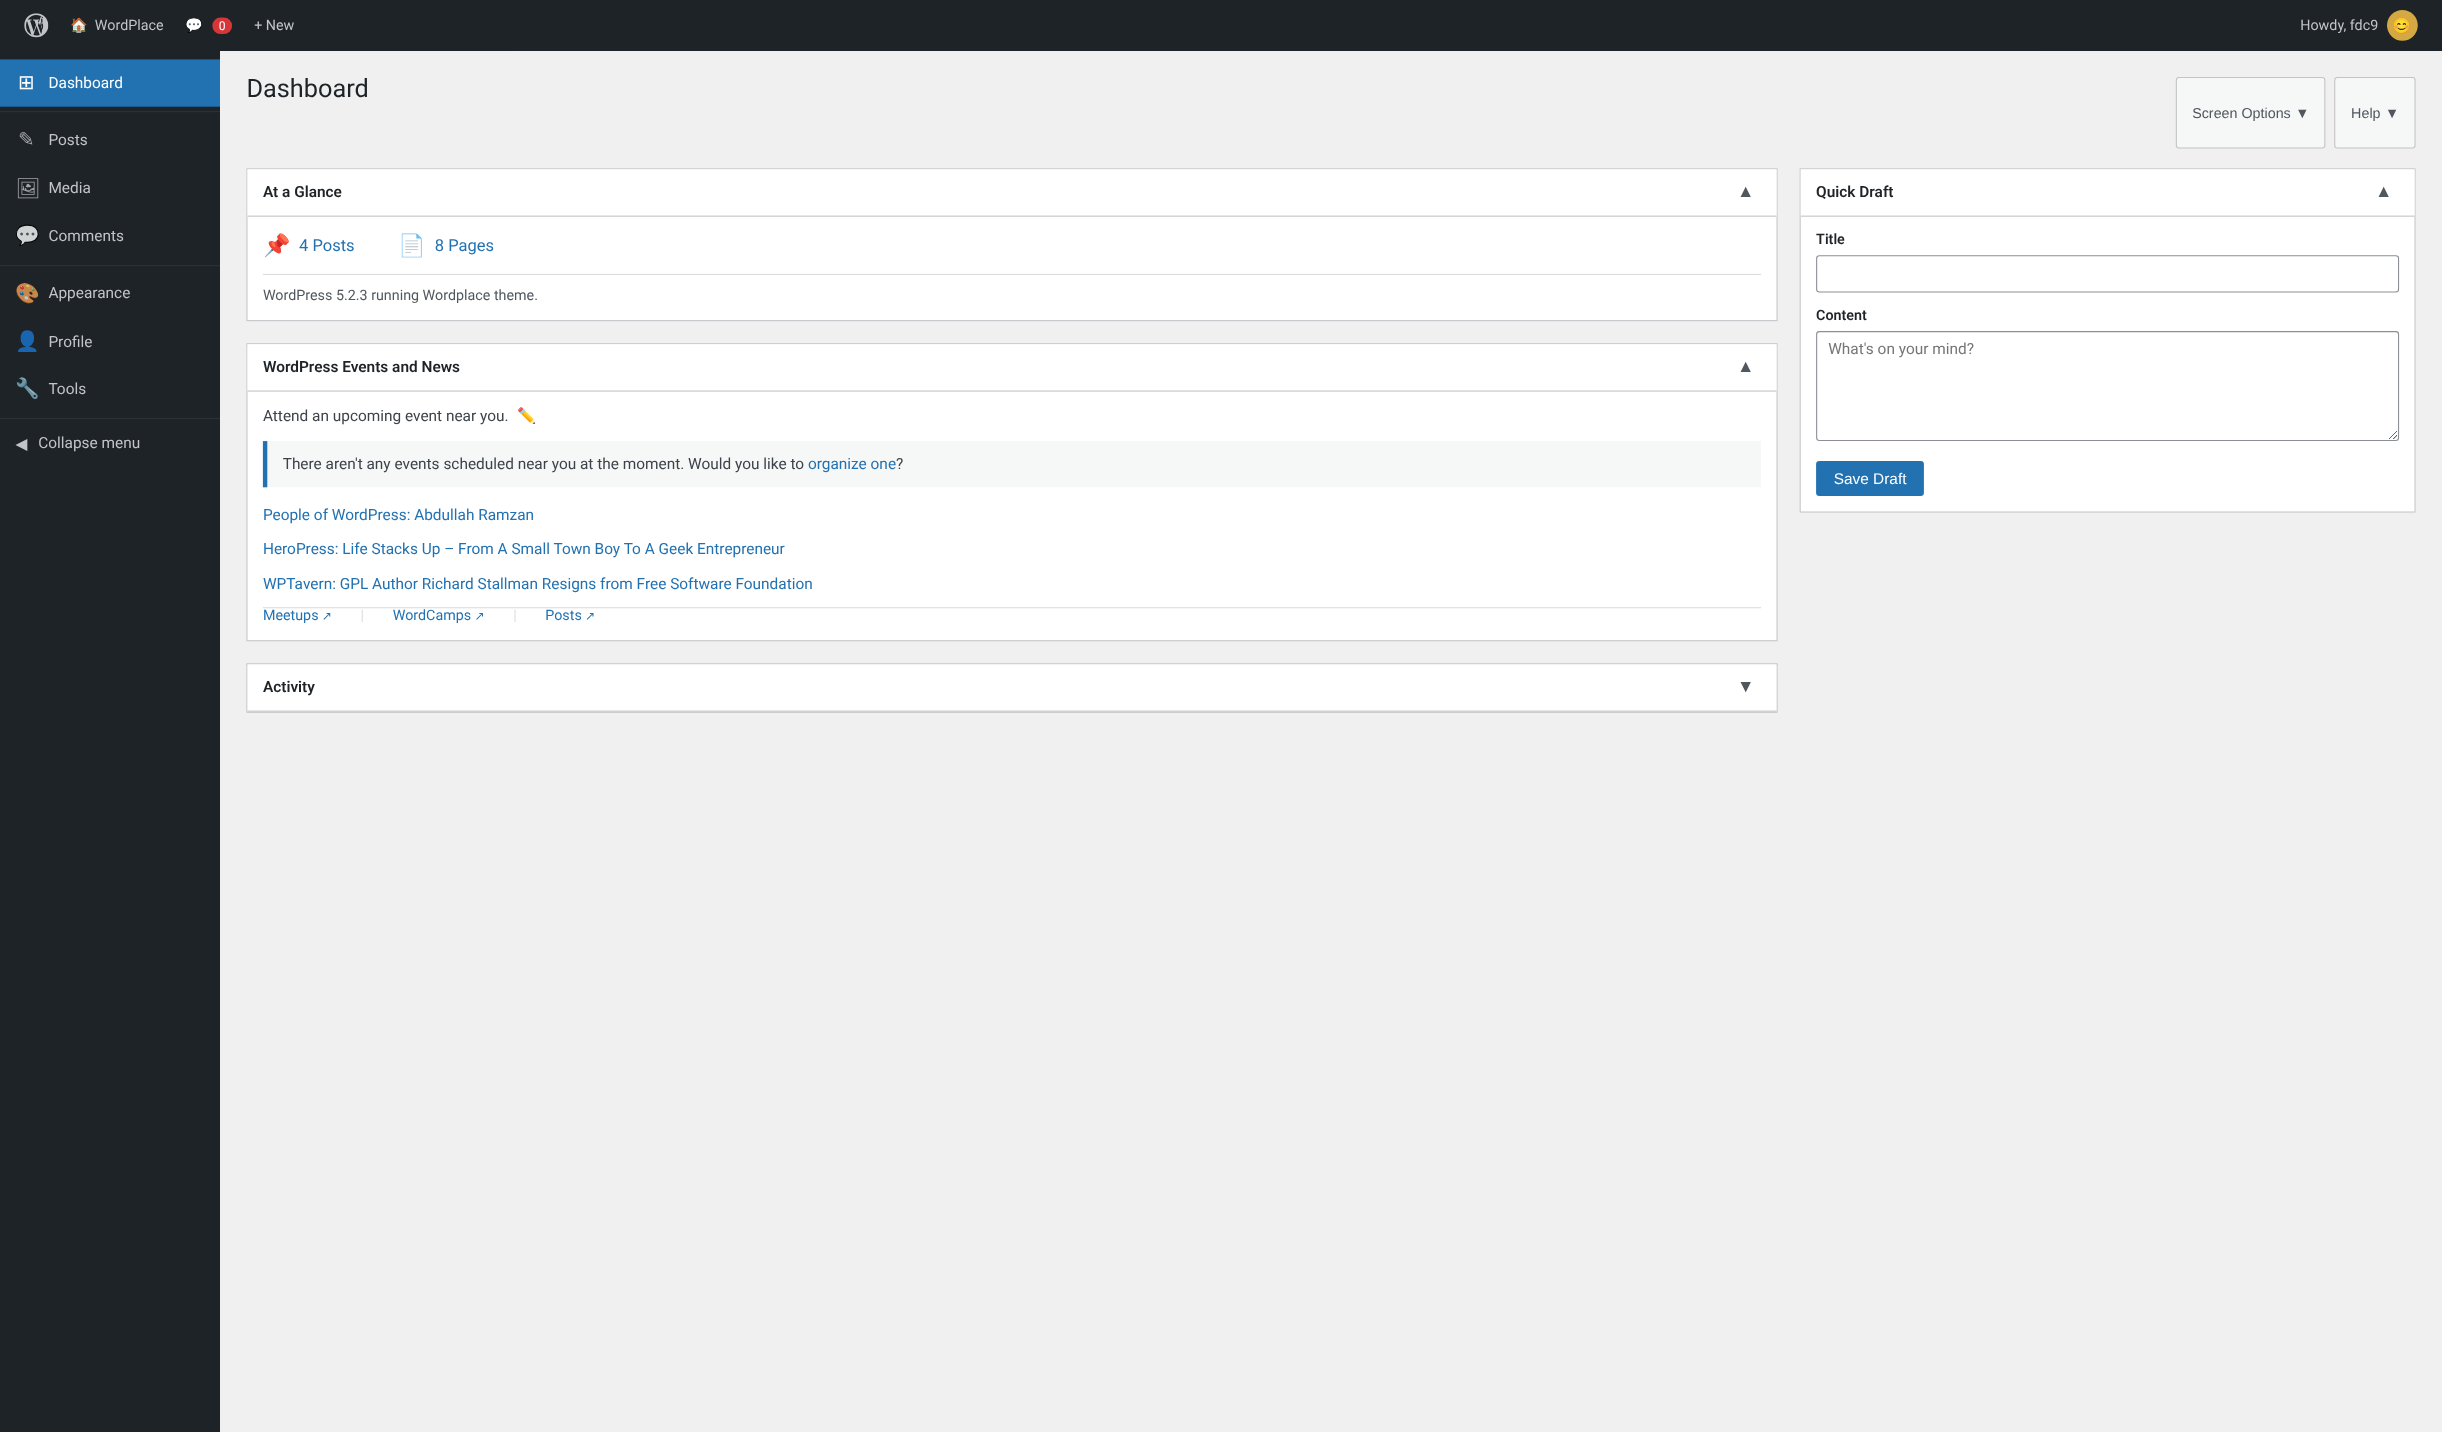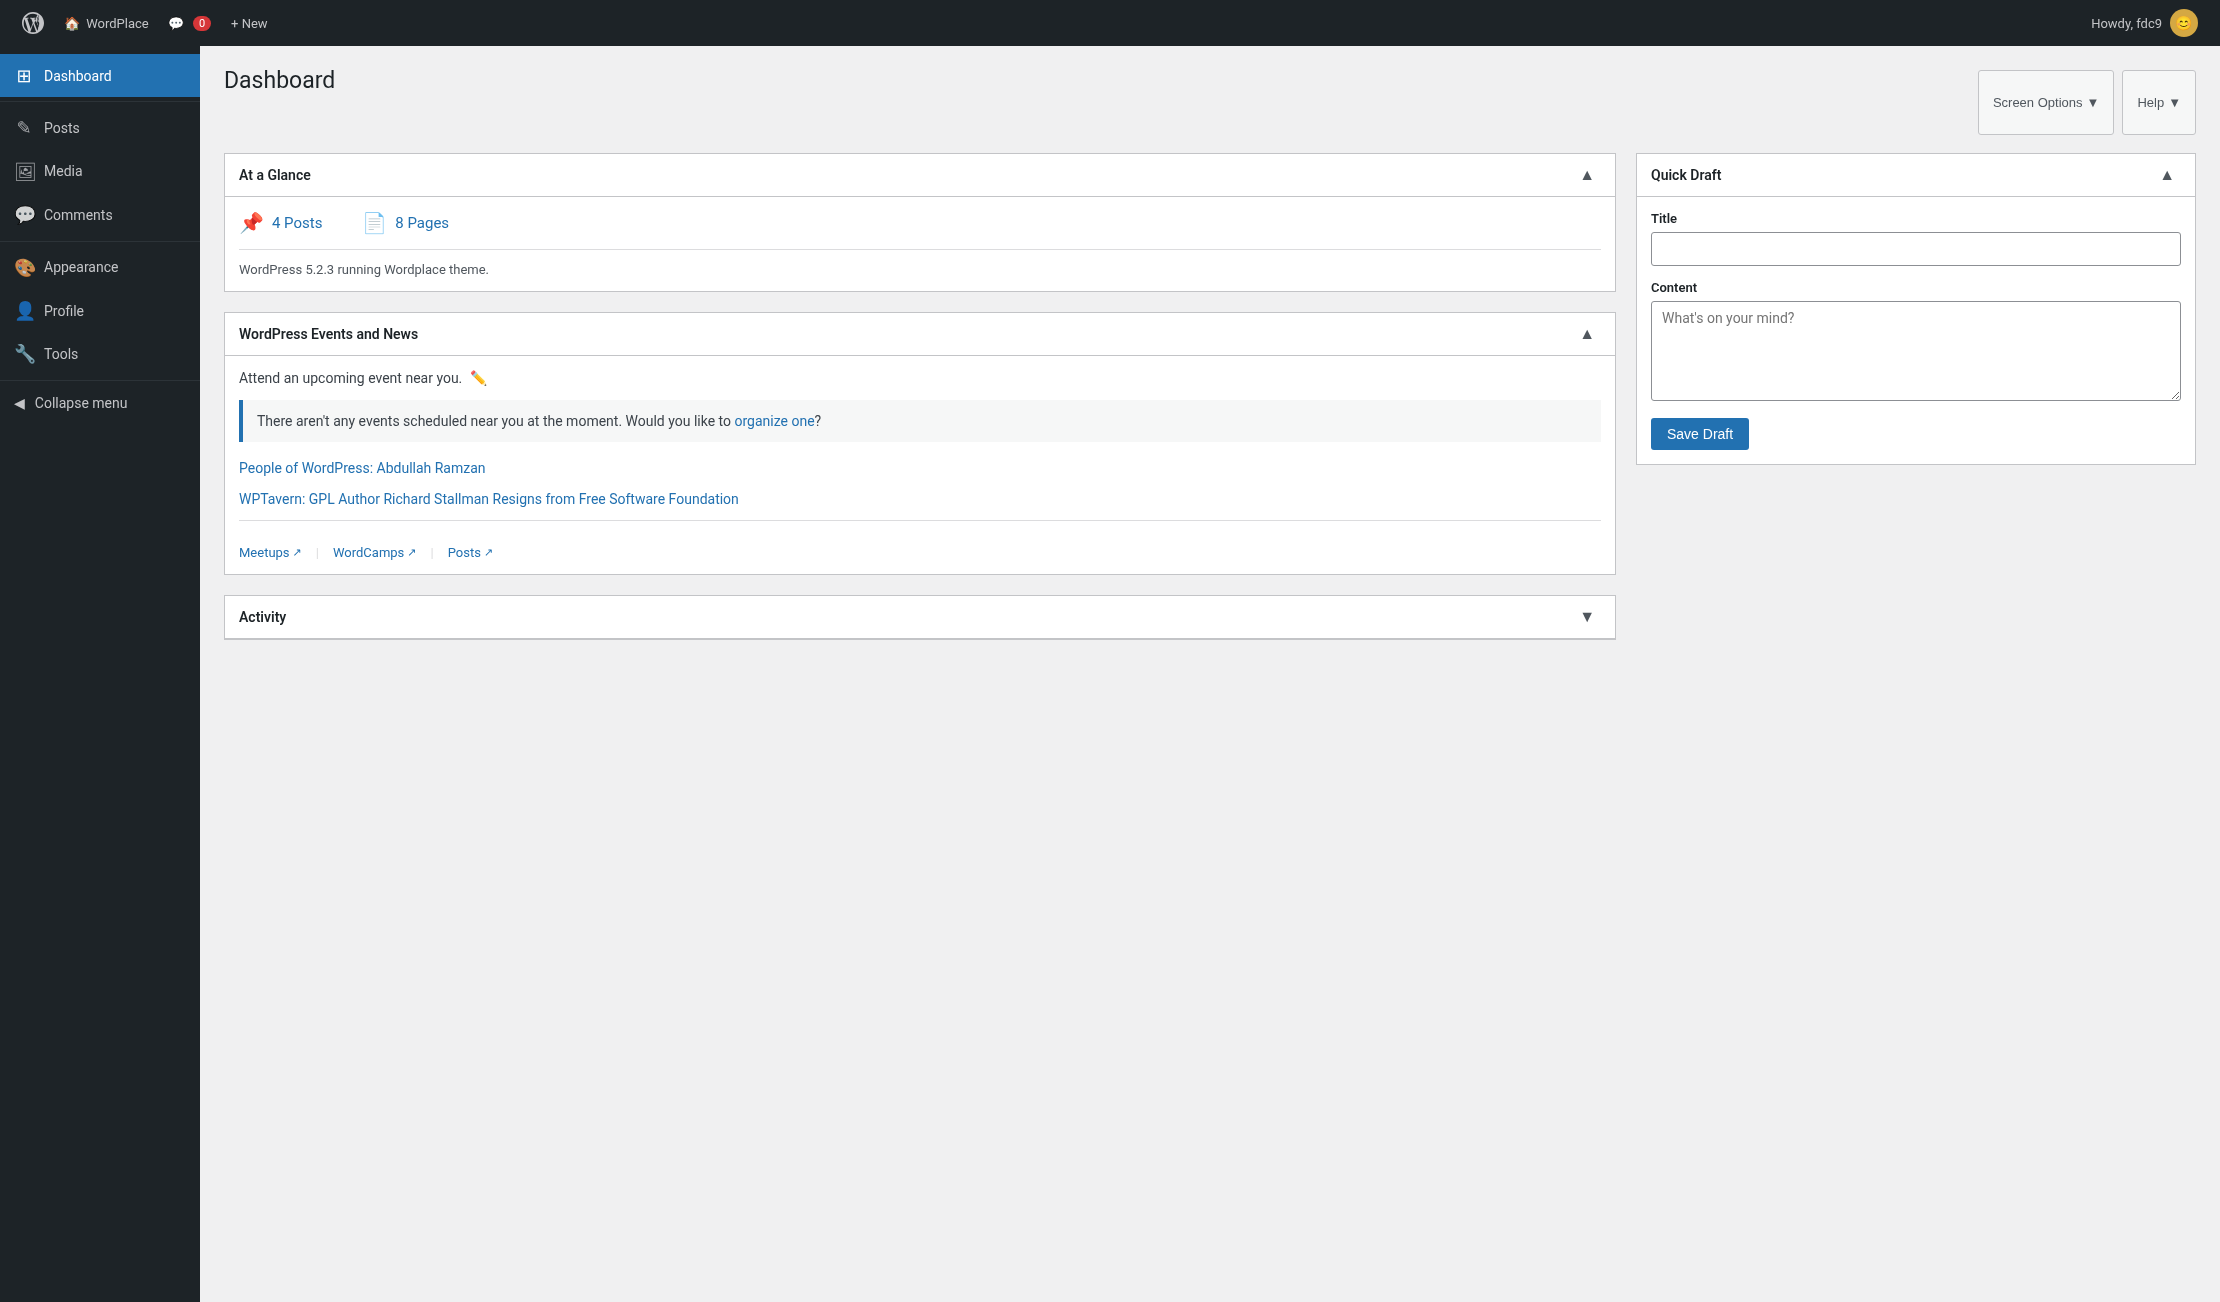--- a/index.html
+++ b/index.html
@@ -201,24 +201,24 @@
       font-size: 14px;
       color: #3c434a;
       line-height: 1.6;
     }
     .no-events-block a { color: #2271b1; text-decoration: none; }
     .news-links { list-style: none; }
     .news-links li { margin-bottom: 10px; }
     .news-links li a { color: #2271b1; text-decoration: none; font-size: 14px; line-height: 1.5; }
     .events-footer {
       border-top: 1px solid #dcdcde;
-      padding-top: 24px;
+      padding-top: 0;
       display: flex;
       align-items: flex-start;
-      gap: 10px;
+      gap: 22px;
       font-size: 13px;
     }
     .events-footer a { color: #2271b1; text-decoration: none; display: flex; align-items: center; gap: 3px; }
     .events-footer .sep { color: #dcdcde; margin: 0 4px; }
     .ext-icon { font-size: 11px; }
 
     
     .quick-draft-label {
       font-size: 13px;
       font-weight: 600;
@@ -383,20 +383,21 @@
           <div class="widget-body">
             <div class="events-intro">
               <span>Attend an upcoming event near you.</span>
               <span class="pencil-icon">✏️</span>
             </div>
             <div class="no-events-block">
               <span>There aren't any events scheduled near you at the moment. Would you like to </span><a>organize one</a><span>?</span>
             </div>
             <ul class="news-links">
               <li><a href="#">People of WordPress: Abdullah Ramzan</a></li>
+              <li><a href="#">HeroPress: Life Stacks Up – From A Small Town Boy To A Geek Entrepreneur</a></li>
               <li><a href="#">WPTavern: GPL Author Richard Stallman Resigns from Free Software Foundation</a></li>
             </ul>
             <div class="events-footer">
               <a href="#">
                 <span>Meetups</span>
                 <span class="ext-icon">↗</span>
               </a>
               <span class="sep">|</span>
               <a href="#">
                 <span>WordCamps</span>

